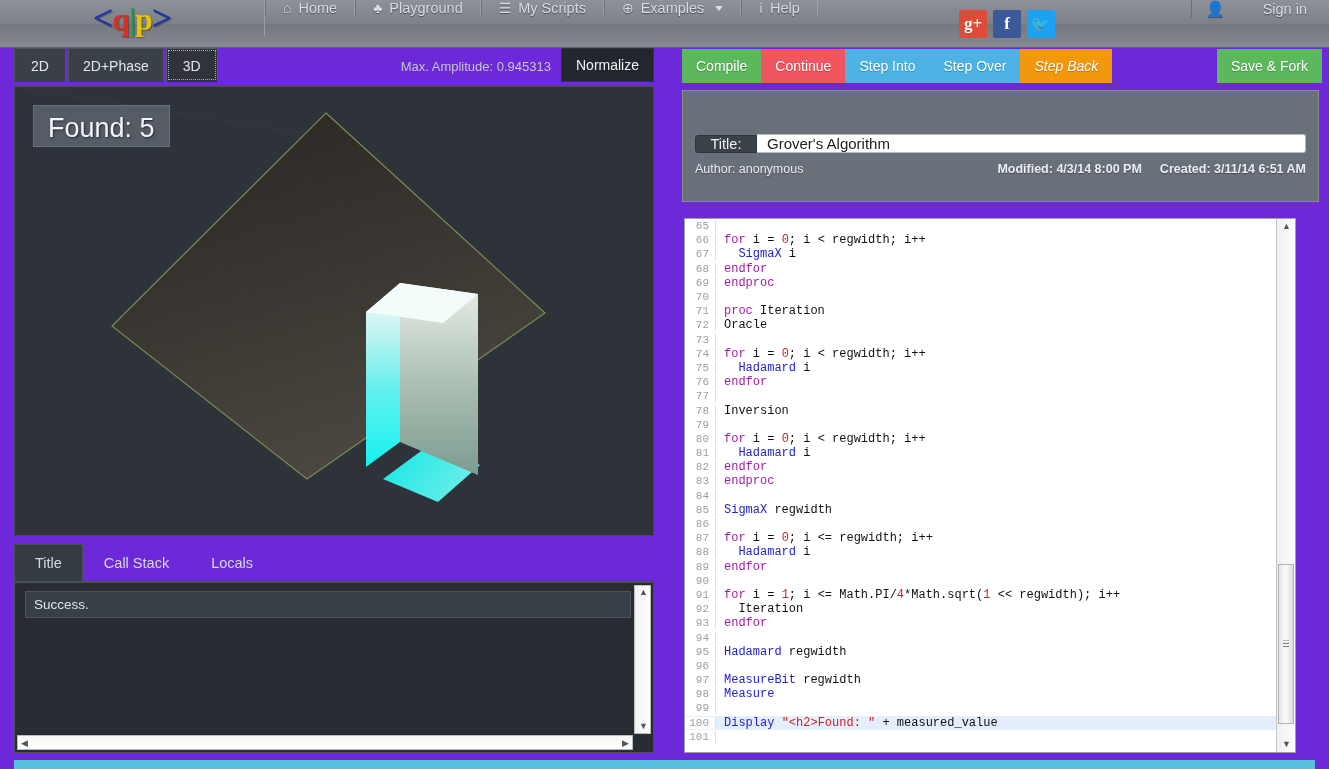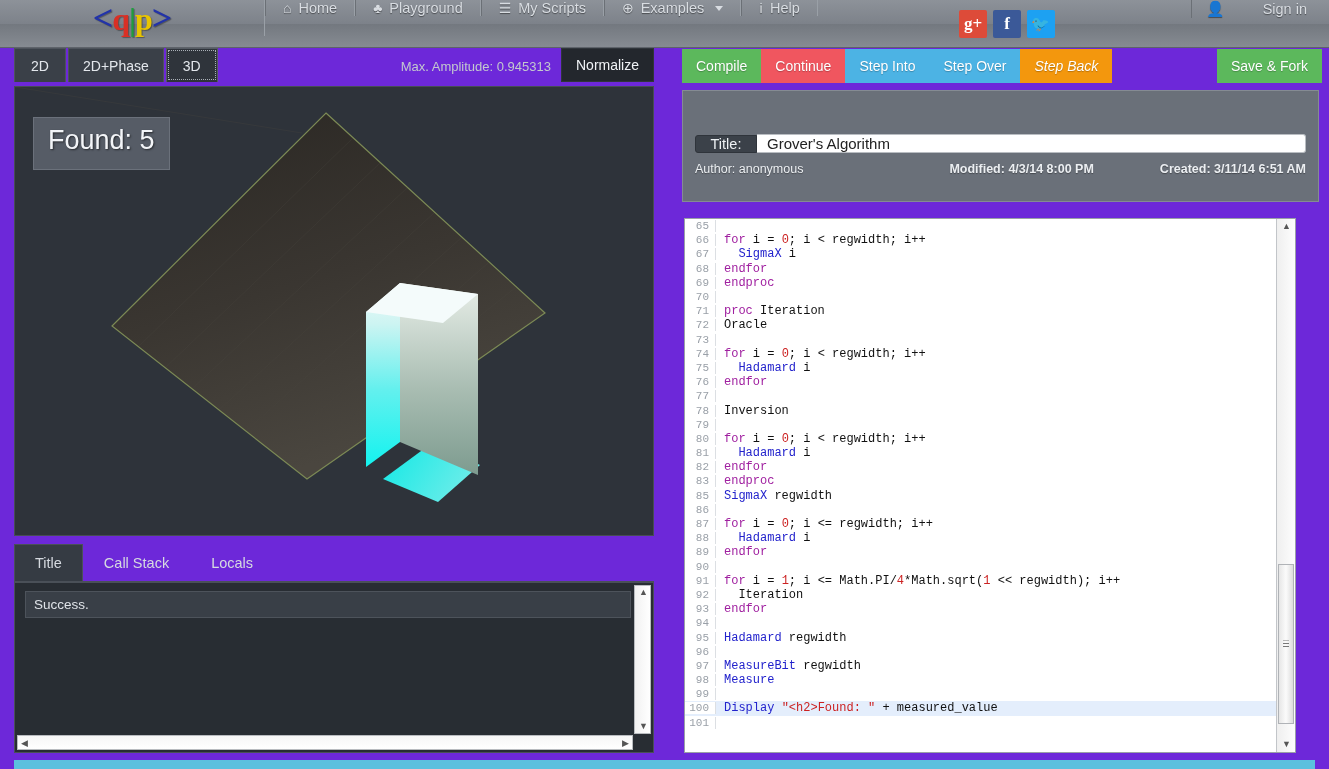--- a/index.html
+++ b/index.html
@@ -100,24 +100,23 @@
   }
 
   #viz-panel {
     position: absolute; left: 14px; top: 38px; width: 640px; height: 450px;
     background: #2e333a; border: 1px solid #474d55;
     overflow: hidden;
   }
   #found-badge {
     position: absolute; left: 18px; top: 18px;
     background: #565c66; color: #f3f5f8;
-    font-size: 27px; padding: 7px 14px 13px 14px;
+    font-size: 27px; padding: 7px 14px 2px 14px;
     text-shadow: 1px 1px 2px rgba(0,0,0,.55);
     border: 1px solid #6b717b;
-    margin-top: 12px;
   }
   #plot3d { position: absolute; left: 0; top: 0; width: 640px; height: 450px; }
 
   
   #out-tabs {
     position: absolute; left: 14px; top: 496px; width: 640px; height: 38px;
     display: flex; align-items: stretch;
     border-bottom: 1px solid #4a5058;
   }
   .otab {
@@ -180,21 +179,21 @@
     border-radius: 3px 0 0 3px; border: 1px solid #2f343b;
   }
   #title-input {
     flex: 1; background: #fff; border: 1px solid #b9bdc2; border-left: none;
     border-radius: 0 3px 3px 0;
     font-family: "Liberation Sans", sans-serif; font-size: 15px; color: #222;
     padding: 0 10px; outline: none;
   }
   #meta-row {
     display: flex; align-items: center; margin-top: 9px;
-    color: #eceff2; font-size: 12.5px; text-shadow: 0 1px 1px rgba(0,0,0,.35); gap: 48px;
+    color: #eceff2; font-size: 12.5px; text-shadow: 0 1px 1px rgba(0,0,0,.35);
   }
   #meta-modified { margin-left: auto; margin-right: 18px; font-weight: bold; }
   #meta-created { font-weight: bold; }
 
   
   #editor-wrap {
     position: absolute; left: 684px; top: 170px; width: 612px; height: 535px;
     background: #fff; border: 1px solid #9aa0a7;
     overflow: hidden;
   }
@@ -490,20 +489,24 @@
         </div>
         <div class="cline">
           <div class="lno">82</div>
           <div class="ctext"><span class="kw">endfor</span></div>
         </div>
         <div class="cline">
           <div class="lno">83</div>
           <div class="ctext"><span class="kw">endproc</span></div>
         </div>
         <div class="cline">
+          <div class="lno">84</div>
+          <div class="ctext"></div>
+        </div>
+        <div class="cline">
           <div class="lno">85</div>
           <div class="ctext"><span class="gate">SigmaX</span><span> regwidth</span></div>
         </div>
         <div class="cline">
           <div class="lno">86</div>
           <div class="ctext"></div>
         </div>
         <div class="cline">
           <div class="lno">87</div>
           <div class="ctext"><span class="kw">for</span><span> i = </span><span class="num">0</span><span>; i &lt;= regwidth; i++</span></div>

